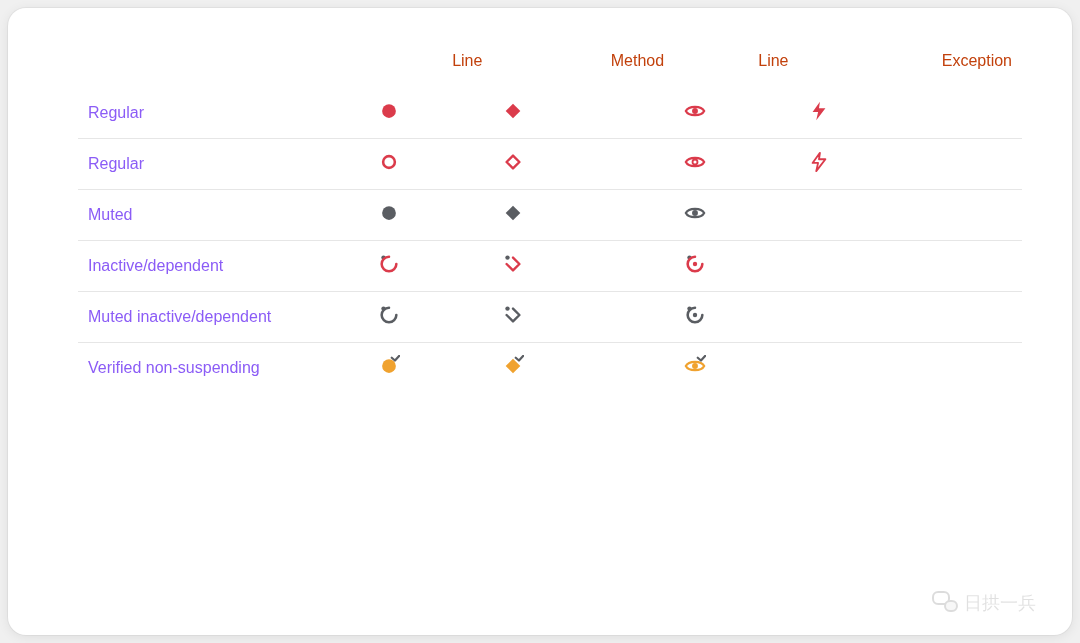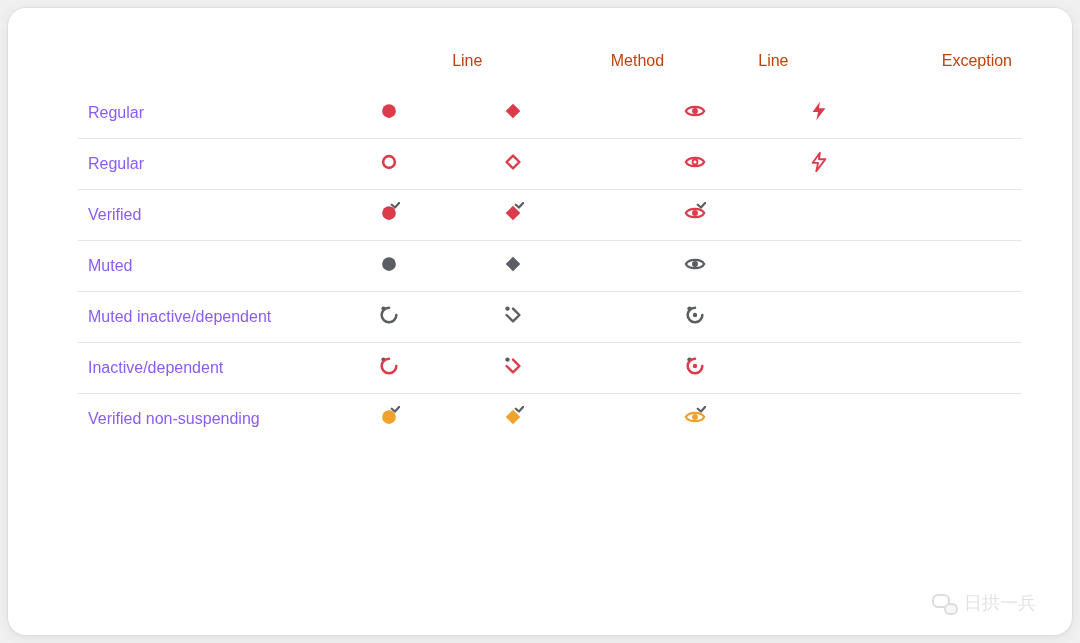--- a/index.html
+++ b/index.html
@@ -56,21 +56,21 @@
       height: 22px;
       display: inline-block;
     }
     .watermark {
       position: absolute;
       right: 36px;
       bottom: 20px;
       color: rgba(0,0,0,0.12);
       font-size: 18px;
       display: flex;
-      align-items: flex-end;
+      align-items: flex-start;
       gap: 6px;
       pointer-events: none;
     }
     .watermark .wicon {
       width: 26px;
       height: 21px;
       position: relative;
       opacity: 0.5;
     }
     .watermark .wicon .bub {
@@ -123,81 +123,64 @@
               </svg></span></td>
           <td class="cell"><span><svg class="ic" viewBox="0 0 24 24" xmlns="http://www.w3.org/2000/svg">
                 <path d="M2 12 C5 6 19 6 22 12 C19 18 5 18 2 12 Z" fill="none" stroke="#DB3B4B" stroke-width="2.4"></path>
                 <circle cx="12" cy="12" r="2.7" fill="none" stroke="#DB3B4B" stroke-width="2"></circle>
               </svg></span></td>
           <td class="cell"><span><svg class="ic" viewBox="0 0 24 24" xmlns="http://www.w3.org/2000/svg">
                 <path d="M13 2 L5 13 L11 13 L9 22 L19 9 L12 9 Z" fill="none" stroke="#DB3B4B" stroke-width="2" stroke-linejoin="round"></path>
               </svg></span></td>
         </tr>
         <tr>
-          <td class="rowhdr">Verified</td>
-          <td class="cell"><span><svg class="ic" viewBox="0 0 24 24" xmlns="http://www.w3.org/2000/svg">
-                <circle cx="12" cy="12" r="7.5" fill="#DB3B4B"></circle>
-                <path d="M15 3 L18.5 6 L23 1" fill="none" stroke="#5A5D62" stroke-width="2.4" stroke-linecap="round" stroke-linejoin="round"></path>
-              </svg></span></td>
-          <td class="cell"><span><svg class="ic" viewBox="0 0 24 24" xmlns="http://www.w3.org/2000/svg">
-                <path d="M12 4 L20 12 L12 20 L4 12 Z" fill="#DB3B4B"></path>
-                <path d="M15 3 L18.5 6 L23 1" fill="none" stroke="#5A5D62" stroke-width="2.4" stroke-linecap="round" stroke-linejoin="round"></path>
-              </svg></span></td>
-          <td class="cell"><span><svg class="ic" viewBox="0 0 24 24" xmlns="http://www.w3.org/2000/svg">
-                <path d="M2 12 C5 6 19 6 22 12 C19 18 5 18 2 12 Z" fill="none" stroke="#DB3B4B" stroke-width="2.4"></path>
-                <circle cx="12" cy="12" r="3.2" fill="#DB3B4B"></circle>
-                <path d="M15 3 L18.5 6 L23 1" fill="none" stroke="#5A5D62" stroke-width="2.4" stroke-linecap="round" stroke-linejoin="round"></path>
-              </svg></span></td>
-          <td class="cell"></td>
-        </tr>
-        <tr>
           <td class="rowhdr">Muted</td>
           <td class="cell"><span><svg class="ic" viewBox="0 0 24 24" xmlns="http://www.w3.org/2000/svg">
                 <circle cx="12" cy="12" r="7.5" fill="#5A5D62"></circle>
               </svg></span></td>
           <td class="cell"><span><svg class="ic" viewBox="0 0 24 24" xmlns="http://www.w3.org/2000/svg">
                 <path d="M12 4 L20 12 L12 20 L4 12 Z" fill="#5A5D62"></path>
               </svg></span></td>
           <td class="cell"><span><svg class="ic" viewBox="0 0 24 24" xmlns="http://www.w3.org/2000/svg">
                 <path d="M2 12 C5 6 19 6 22 12 C19 18 5 18 2 12 Z" fill="none" stroke="#5A5D62" stroke-width="2.4"></path>
                 <circle cx="12" cy="12" r="3.2" fill="#5A5D62"></circle>
               </svg></span></td>
           <td class="cell"></td>
         </tr>
         <tr>
+          <td class="rowhdr">Inactive/dependent</td>
+          <td class="cell"><span><svg class="ic" viewBox="0 0 24 24" xmlns="http://www.w3.org/2000/svg">
+                <circle cx="6" cy="5" r="2.4" fill="#5A5D62"></circle>
+                <path d="M12 4 A8 8 0 1 0 20 12" fill="none" stroke="#DB3B4B" stroke-width="2.8" stroke-linecap="round"></path>
+              </svg></span></td>
+          <td class="cell"><span><svg class="ic" viewBox="0 0 24 24" xmlns="http://www.w3.org/2000/svg">
+                <circle cx="6" cy="5" r="2.4" fill="#5A5D62"></circle>
+                <path d="M12 5 L19 12 L12 19 L5 12" fill="none" stroke="#DB3B4B" stroke-width="2.6" stroke-linejoin="round" stroke-linecap="round"></path>
+              </svg></span></td>
+          <td class="cell"><span><svg class="ic" viewBox="0 0 24 24" xmlns="http://www.w3.org/2000/svg">
+                <circle cx="6" cy="5" r="2.4" fill="#5A5D62"></circle>
+                <path d="M12 4 A8 8 0 1 0 20 12" fill="none" stroke="#DB3B4B" stroke-width="2.8" stroke-linecap="round"></path>
+                <circle cx="12" cy="12" r="2.4" fill="#DB3B4B"></circle>
+              </svg></span></td>
+          <td class="cell"></td>
+        </tr>
+        <tr>
           <td class="rowhdr">Muted inactive/dependent</td>
           <td class="cell"><span><svg class="ic" viewBox="0 0 24 24" xmlns="http://www.w3.org/2000/svg">
                 <circle cx="6" cy="5" r="2.4" fill="#5A5D62"></circle>
                 <path d="M12 4 A8 8 0 1 0 20 12" fill="none" stroke="#5A5D62" stroke-width="2.8" stroke-linecap="round"></path>
               </svg></span></td>
           <td class="cell"><span><svg class="ic" viewBox="0 0 24 24" xmlns="http://www.w3.org/2000/svg">
                 <circle cx="6" cy="5" r="2.4" fill="#5A5D62"></circle>
                 <path d="M12 5 L19 12 L12 19 L5 12" fill="none" stroke="#5A5D62" stroke-width="2.6" stroke-linejoin="round" stroke-linecap="round"></path>
               </svg></span></td>
           <td class="cell"><span><svg class="ic" viewBox="0 0 24 24" xmlns="http://www.w3.org/2000/svg">
                 <circle cx="6" cy="5" r="2.4" fill="#5A5D62"></circle>
                 <path d="M12 4 A8 8 0 1 0 20 12" fill="none" stroke="#5A5D62" stroke-width="2.8" stroke-linecap="round"></path>
                 <circle cx="12" cy="12" r="2.4" fill="#5A5D62"></circle>
-              </svg></span></td>
-          <td class="cell"></td>
-        </tr>
-        <tr>
-          <td class="rowhdr">Inactive/dependent</td>
-          <td class="cell"><span><svg class="ic" viewBox="0 0 24 24" xmlns="http://www.w3.org/2000/svg">
-                <circle cx="6" cy="5" r="2.4" fill="#5A5D62"></circle>
-                <path d="M12 4 A8 8 0 1 0 20 12" fill="none" stroke="#DB3B4B" stroke-width="2.8" stroke-linecap="round"></path>
-              </svg></span></td>
-          <td class="cell"><span><svg class="ic" viewBox="0 0 24 24" xmlns="http://www.w3.org/2000/svg">
-                <circle cx="6" cy="5" r="2.4" fill="#5A5D62"></circle>
-                <path d="M12 5 L19 12 L12 19 L5 12" fill="none" stroke="#DB3B4B" stroke-width="2.6" stroke-linejoin="round" stroke-linecap="round"></path>
-              </svg></span></td>
-          <td class="cell"><span><svg class="ic" viewBox="0 0 24 24" xmlns="http://www.w3.org/2000/svg">
-                <circle cx="6" cy="5" r="2.4" fill="#5A5D62"></circle>
-                <path d="M12 4 A8 8 0 1 0 20 12" fill="none" stroke="#DB3B4B" stroke-width="2.8" stroke-linecap="round"></path>
-                <circle cx="12" cy="12" r="2.4" fill="#DB3B4B"></circle>
               </svg></span></td>
           <td class="cell"></td>
         </tr>
         <tr>
           <td class="rowhdr">Verified non-suspending</td>
           <td class="cell"><span><svg class="ic" viewBox="0 0 24 24" xmlns="http://www.w3.org/2000/svg">
                 <circle cx="12" cy="12" r="7.5" fill="#F0A22F"></circle>
                 <path d="M15 3 L18.5 6 L23 1" fill="none" stroke="#5A5D62" stroke-width="2.4" stroke-linecap="round" stroke-linejoin="round"></path>
               </svg></span></td>
           <td class="cell"><span><svg class="ic" viewBox="0 0 24 24" xmlns="http://www.w3.org/2000/svg">

